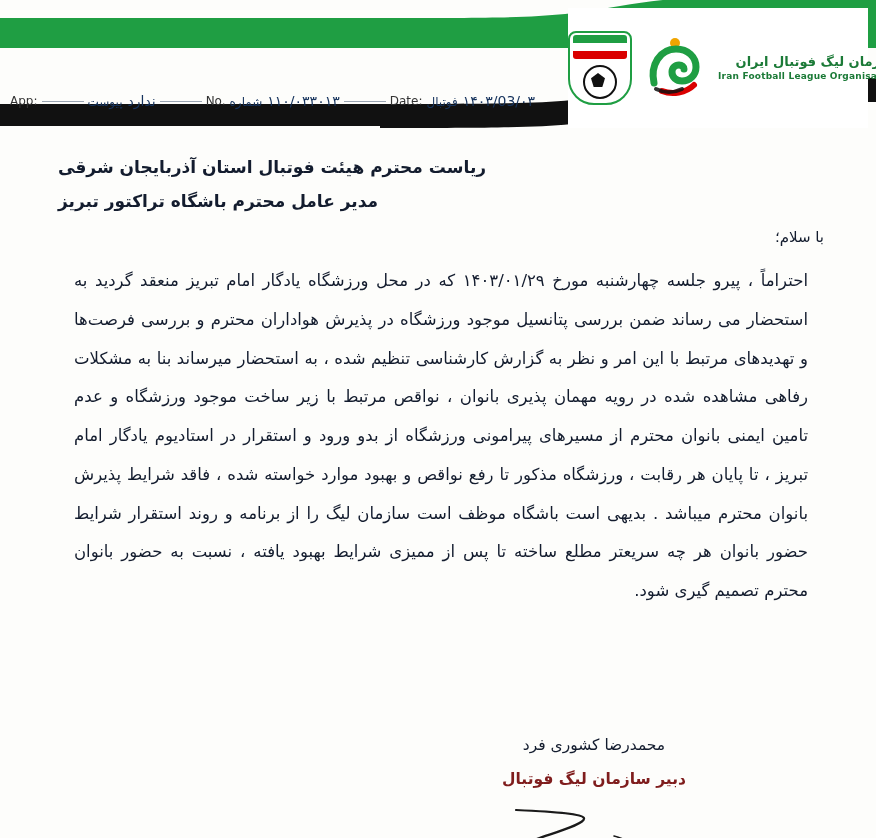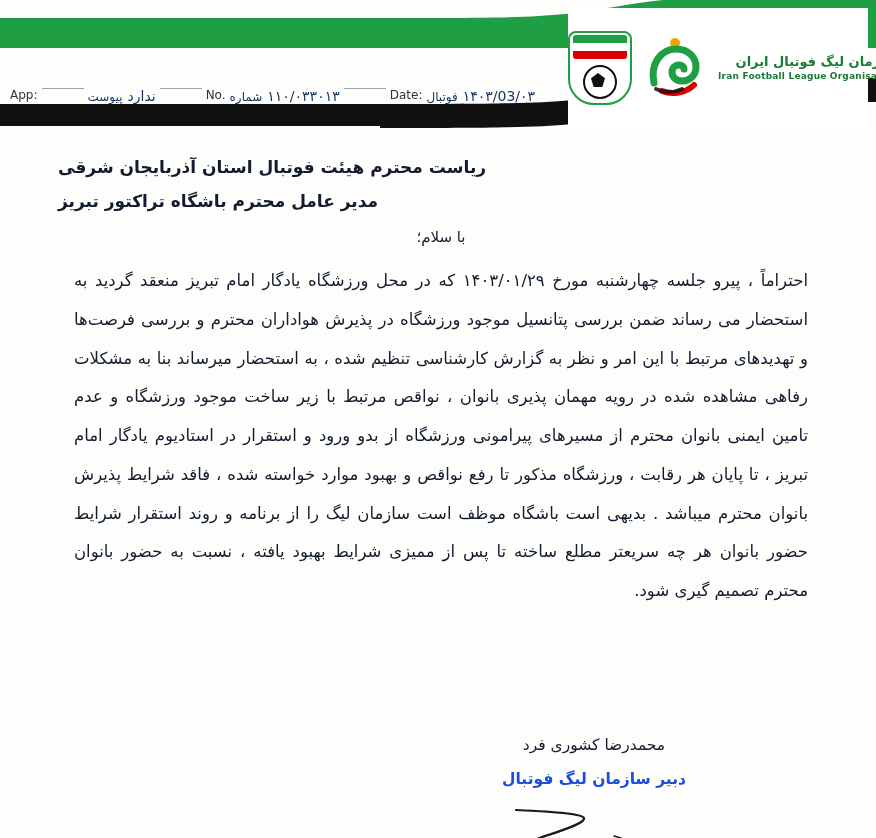--- a/index.html
+++ b/index.html
@@ -148,20 +148,21 @@
 
   
   .meta-row {
     position: absolute;
     top: 88px;
     left: 0;
     width: 560px;
     height: 26px;
     display: flex;
     flex-direction: row;
+    align-items: center;
     gap: 4px;
     font-size: 13px;
     color: #15325c;
     direction: ltr;
     padding-left: 10px;
     box-sizing: border-box;
   }
   .meta-label {
     color: #333;
     font-size: 12px;
@@ -201,21 +202,21 @@
   .addressee {
     text-align: left;
     font-size: 17px;
     font-weight: bold;
     line-height: 2.0;
     margin-bottom: 6px;
   }
   .salutation {
     font-size: 15px;
     margin: 10px 0 6px 0;
-    text-align: center;
+    text-align: right;
   }
   .para {
     font-size: 16.5px;
     line-height: 2.35;
     text-align: justify;
     text-justify: inter-word;
     margin: 16px;
   }
   .sign-block {
     position: absolute;
@@ -228,21 +229,21 @@
   .sign-name {
     font-size: 15.5px;
     font-weight: normal;
     line-height: 2.2;
     color: #131c2e;
   }
   .sign-title {
     font-size: 15.5px;
     font-weight: bold;
     line-height: 2.2;
-    color: #1d4ed8;
+    color: #7f1d1d;
   }
   .signature {
     margin-top: 6px;
     height: 70px;
     position: relative;
   }
 </style>
 </head>
 <body>
 

